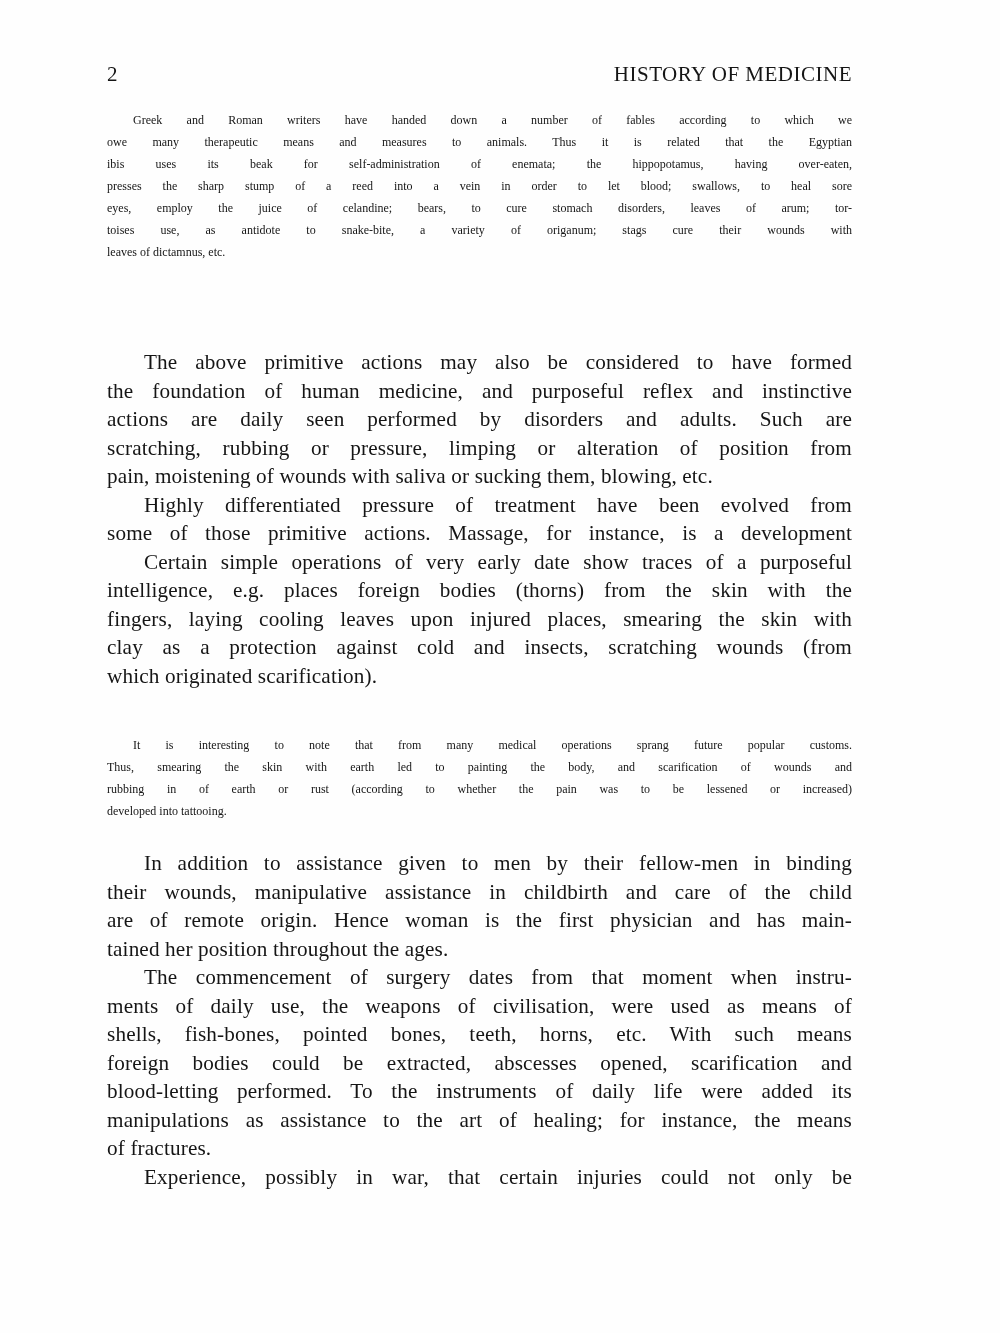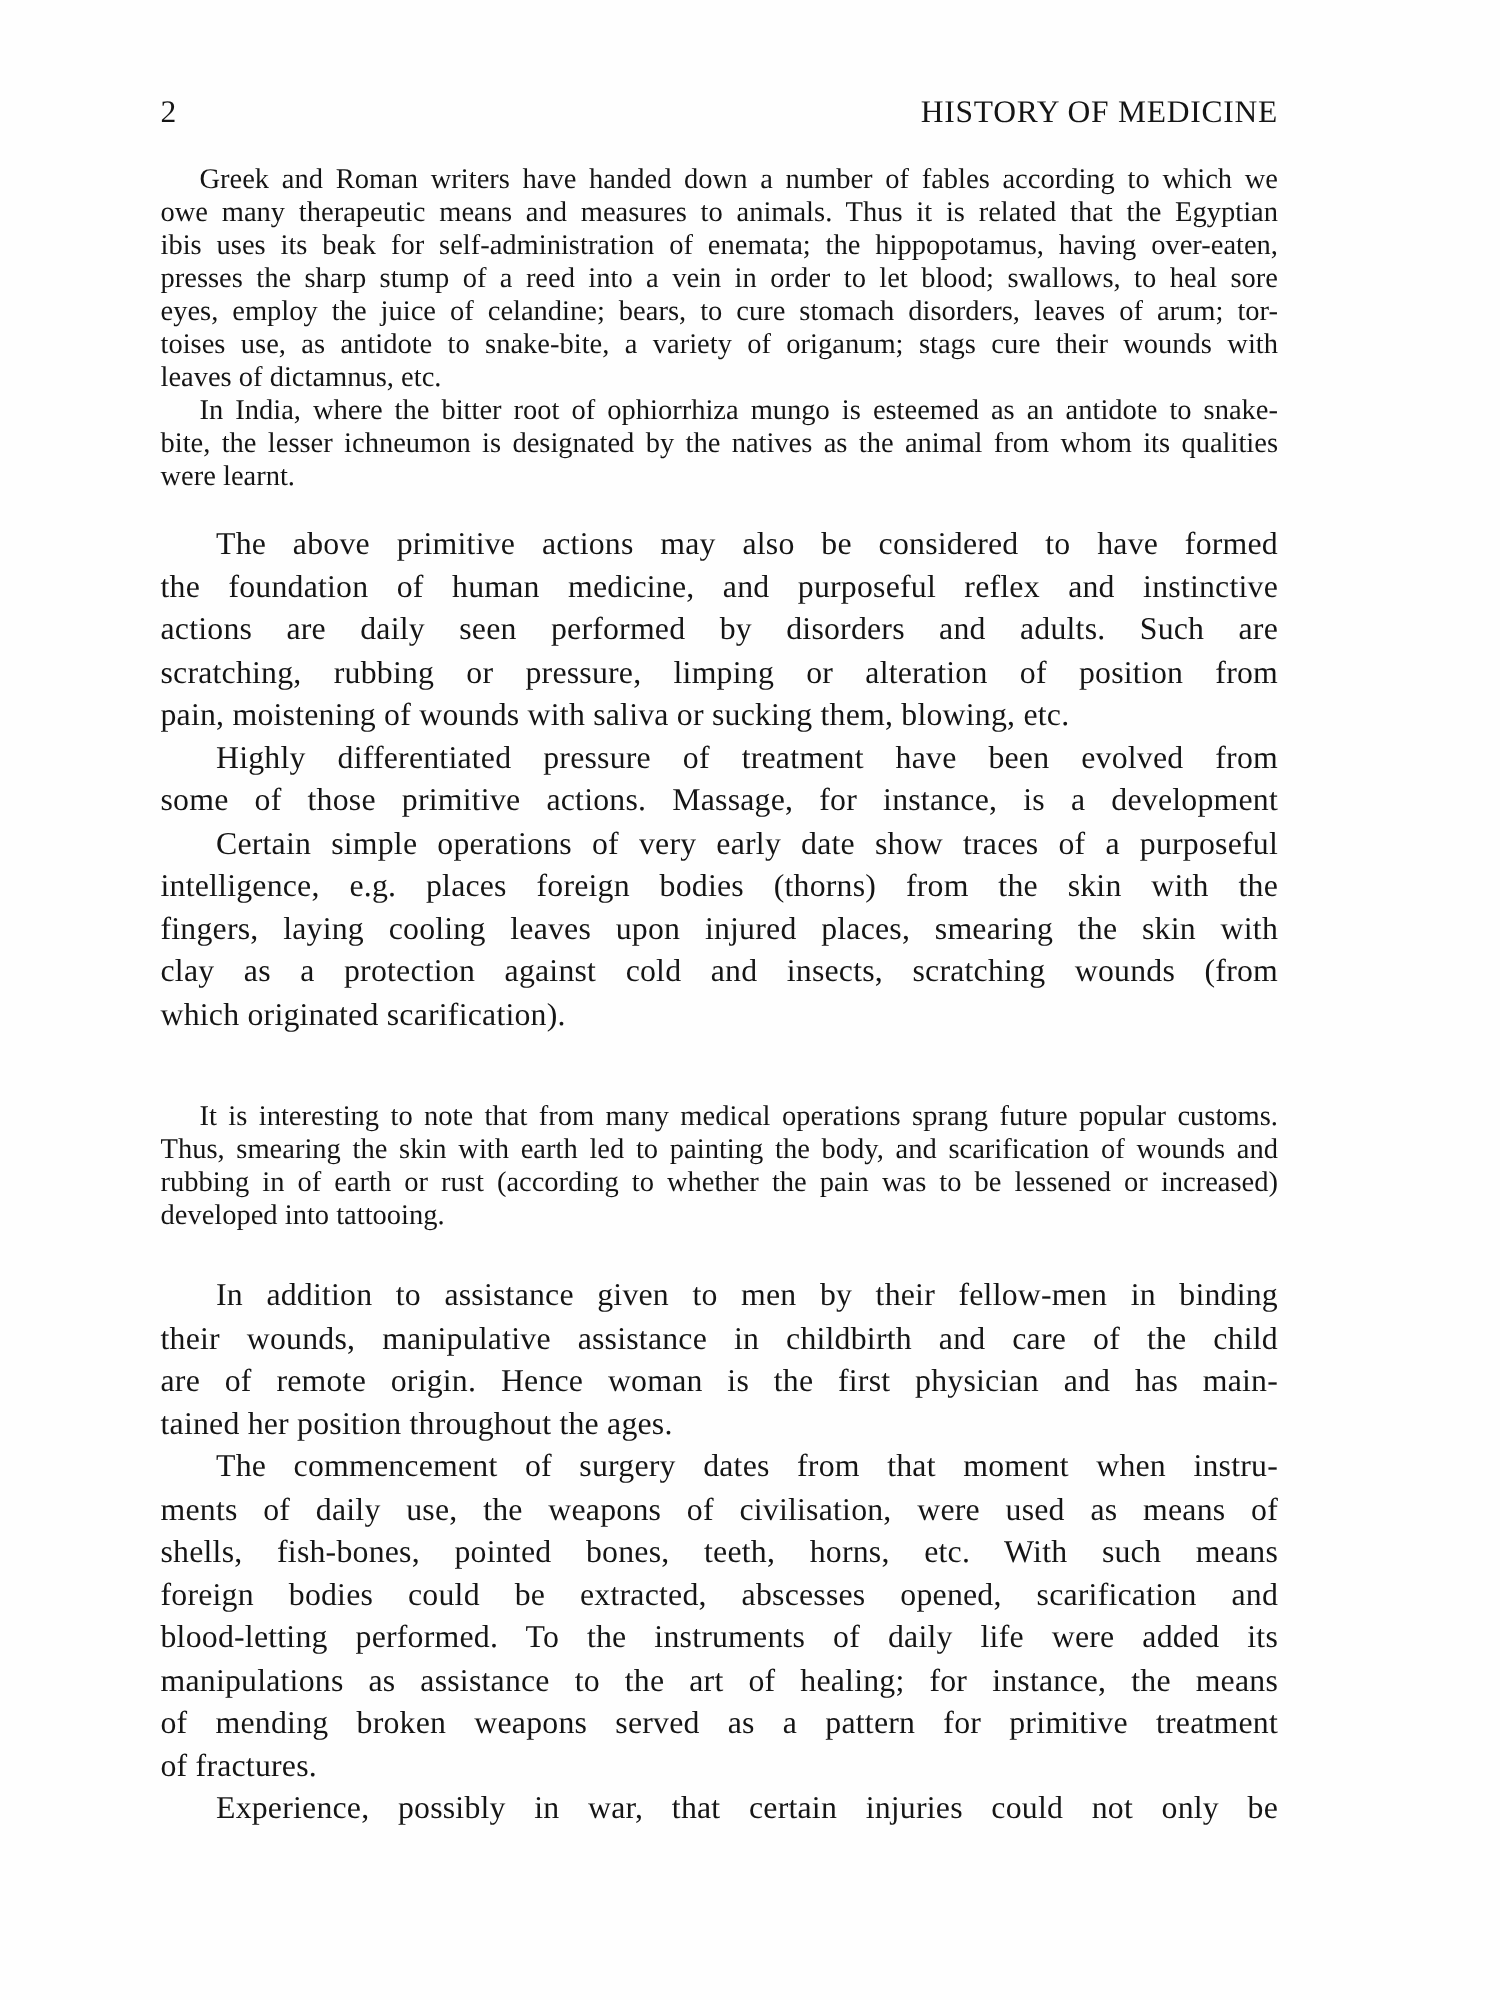--- a/index.html
+++ b/index.html
@@ -5,21 +5,21 @@
     html, body { margin: 0; padding: 0; background: #ffffff; }
     body { width: 1000px; height: 1333px; position: relative; overflow: hidden; color: #151515; }
     .page { position: absolute; left: 0; top: 0; width: 1000px; height: 1333px; background: #fefefe; }
     .header { position: absolute; top: 62px; left: 107px; width: 745px; height: 30px; font-family: "Liberation Serif", serif; }
     .page-num { position: absolute; left: 0; top: 0; font-size: 21px; }
     .running-title { position: absolute; left: 0; right: 0; top: 0; text-align: right; font-size: 21px; letter-spacing: 0.5px; }
     .block { position: absolute; left: 107px; width: 745px; font-family: "Liberation Serif", serif; }
     .line { display: block; white-space: nowrap; text-align: justify; text-align-last: justify; }
     .line.last { text-align-last: left; }
     .line.indent { padding-left: 37px; }
-    .small .line { font-size: 19px; height: 22px; line-height: 22px; }
+    .small .line { font-size: 12px; height: 22px; line-height: 22px; }
     .small .line.indent { padding-left: 26px; }
     .large .line { font-size: 21.2px; height: 28.5px; line-height: 28.5px; letter-spacing: 0.15px; }
     .para { display: block; }
   </style>
 </head>
 <body>
 
 <div class="page">
 
   <div class="header">
@@ -29,25 +29,20 @@
 
   <div class="block small" style="top:109px;">
     <div class="para">
       <span class="line indent">Greek and Roman writers have handed down a number of fables according to which we</span>
       <span class="line">owe many therapeutic means and measures to animals.  Thus it is related that the Egyptian</span>
       <span class="line">ibis uses its beak for self-administration of enemata;  the hippopotamus, having over-eaten,</span>
       <span class="line">presses the sharp stump of a reed into a vein in order to let blood;  swallows, to heal sore</span>
       <span class="line">eyes, employ the juice of celandine;  bears, to cure stomach disorders, leaves of arum;  tor-</span>
       <span class="line">toises use, as antidote to snake-bite, a variety of origanum;  stags cure their wounds with</span>
       <span class="line last">leaves of dictamnus, etc.</span>
-    </div>
-    <div class="para">
-      <span class="line indent">In India, where the bitter root of ophiorrhiza mungo is esteemed as an antidote to snake-</span>
-      <span class="line">bite, the lesser ichneumon is designated by the natives as the animal from whom its qualities</span>
-      <span class="line last">were learnt.</span>
     </div>
   </div>
 
   <div class="block large" style="top:348px;">
     <div class="para">
       <span class="line indent">The above primitive actions may also be considered to have formed</span>
       <span class="line">the foundation of human medicine, and purposeful reflex and instinctive</span>
       <span class="line">actions are daily seen performed by disorders and adults.  Such are</span>
       <span class="line">scratching, rubbing or pressure, limping or alteration of position from</span>
       <span class="line last">pain, moistening of wounds with saliva or sucking them, blowing, etc.</span>
@@ -81,21 +76,20 @@
       <span class="line">are of remote origin.  Hence woman is the first physician and has main-</span>
       <span class="line last">tained her position throughout the ages.</span>
     </div>
     <div class="para">
       <span class="line indent">The commencement of surgery dates from that moment when instru-</span>
       <span class="line">ments of daily use, the weapons of civilisation, were used as means of</span>
       <span class="line">shells, fish-bones, pointed bones, teeth, horns, etc.  With such means</span>
       <span class="line">foreign bodies could be extracted, abscesses opened, scarification and</span>
       <span class="line">blood-letting performed.  To the instruments of daily life were added its</span>
       <span class="line">manipulations as assistance to the art of healing;  for instance, the means</span>
-      <span class="line">of mending broken weapons served as a pattern for primitive treatment</span>
       <span class="line last">of fractures.</span>
     </div>
     <div class="para">
       <span class="line indent">Experience, possibly in war, that certain injuries could not only be</span>
     </div>
   </div>
 
 </div>
 
 </body></html>

